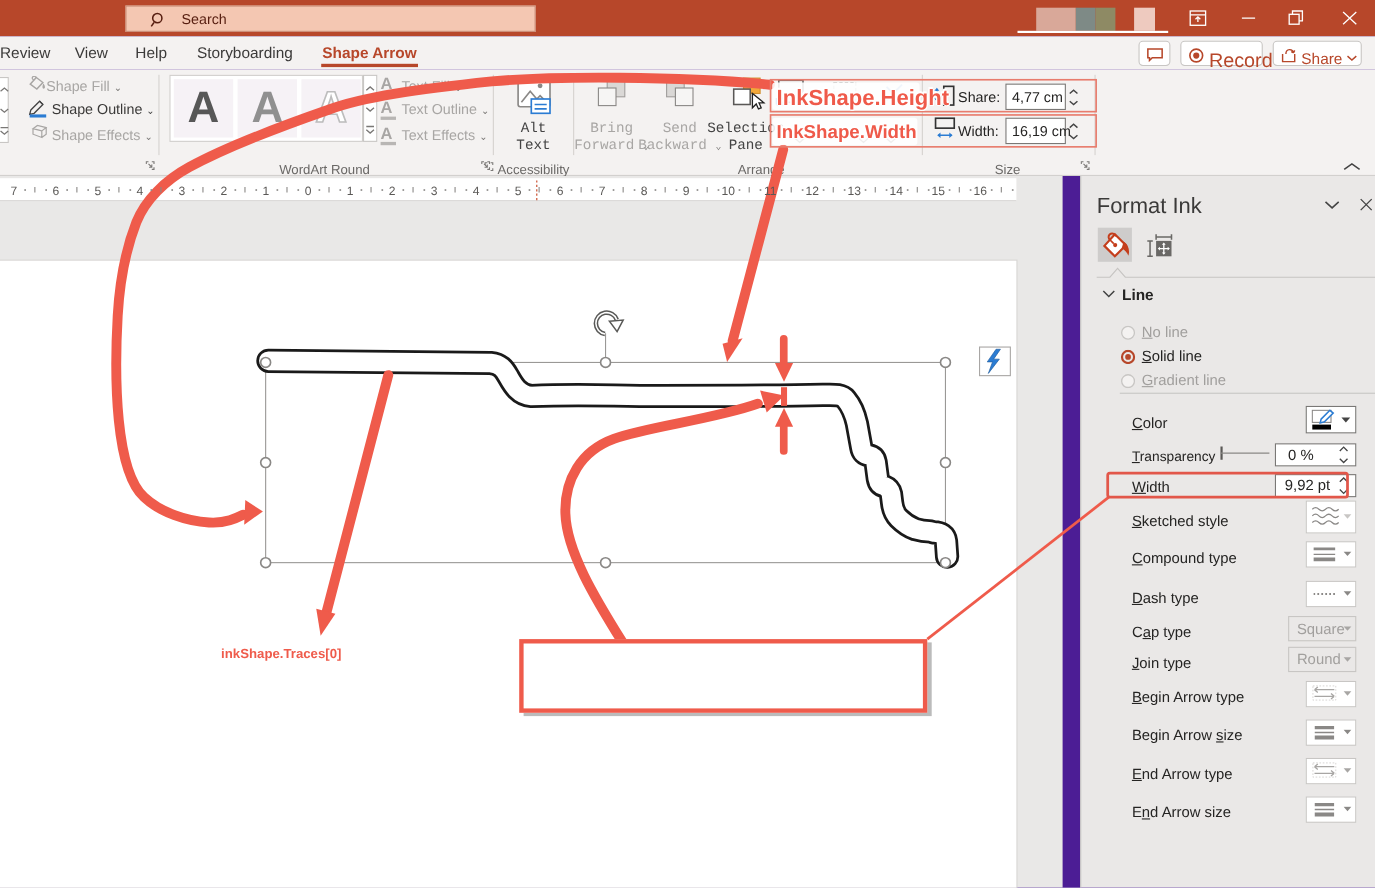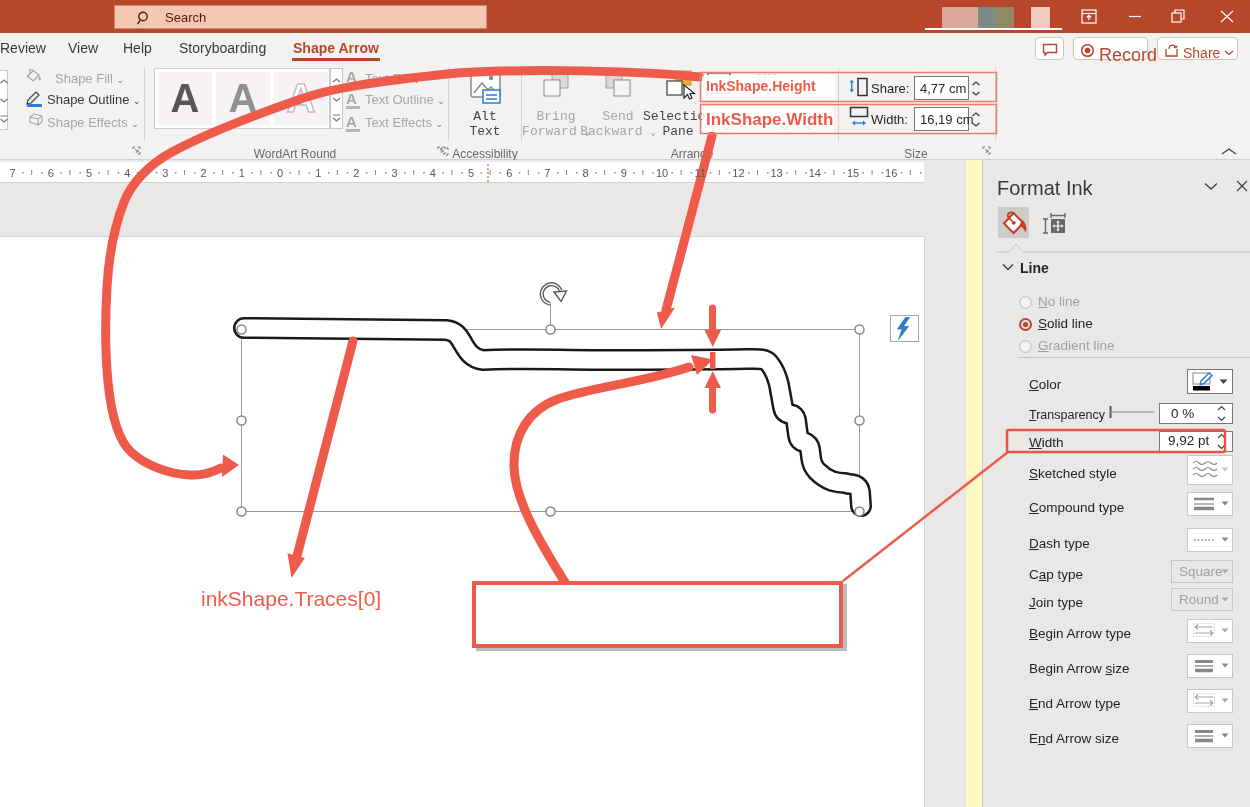--- a/index.html
+++ b/index.html
@@ -1,17 +1,17 @@
 <!DOCTYPE html>
 <html><head>
 <meta charset="utf-8">
 <style>
 * { margin:0; padding:0; box-sizing:border-box; }
 body { font-family:"Liberation Sans",sans-serif; }
-#app { position:relative; width:1250px; height:807px; overflow:hidden; background:#fef9c3; font-family:"Liberation Sans",sans-serif; }
+#app { position:relative; width:1250px; height:807px; overflow:hidden; background:#4c1d95; font-family:"Liberation Sans",sans-serif; }
 .abs { position:absolute; }
 
 
 #titlebar { position:absolute; left:0; top:0; width:1250px; height:33px; background:#b7472a; }
 #searchbox { position:absolute; left:114px; top:5px; width:373px; height:24px; background:#f4c7b2; border:1px solid #c98b75; }
 #searchbox .stxt { position:absolute; left:50px; top:4px; font-size:13px; color:#571e10; }
 .swatch { position:absolute; top:7px; height:21px; }
 #whiteline { position:absolute; left:925px; top:28px; width:137px; height:2px; background:#fff; }
 .winbtn { position:absolute; top:0; width:44px; height:33px; }
 
@@ -112,21 +112,21 @@
         <path d="M0.5 8 l3.5-3 3.5 3" fill="none" stroke="#7a7876" stroke-width="1.2"></path>
         <path d="M0.5 24 l3.5 3 3.5-3" fill="none" stroke="#7a7876" stroke-width="1.2"></path>
         <path d="M0.5 41 h7 M0.5 44 l3.5 3 3.5-3" fill="none" stroke="#7a7876" stroke-width="1.2"></path>
       </svg>
 
   <svg class="abs" style="left:26px;top:6px" width="18" height="15" viewBox="0 0 18 15">
         <path d="M7 1.5 L13 6 L7.5 12 L1.5 7.5 z" fill="none" stroke="#a8a6a4" stroke-width="1.3"></path>
         <path d="M7 1.5 l-1.2-1 a1.6 1.6 0 0 0 -2.2 2.2 l1 1.2" fill="none" stroke="#a8a6a4" stroke-width="1.1"></path>
         <path d="M13.5 7 c1.8 2.3 1.8 4.6 0.3 4.6 c-1.4 0 -1.6-2.2 -0.3-4.6" fill="#a8a6a4"></path>
       </svg>
-  <div class="rbtxt gray" style="left:55px;top:8px">Shape Fill <span class="chev">⌄</span></div>
+  <div class="rbtxt gray" style="left:42px;top:8px">Shape Fill <span class="chev">⌄</span></div>
   <svg class="abs" style="left:26px;top:27px" width="18" height="17" viewBox="0 0 18 17">
         <path d="M2 10 L10 2 l3 3 -8 8 -4 1 z" fill="none" stroke="#444" stroke-width="1.2"></path>
         <path d="M10 2 l3 3" stroke="#444"></path>
         <rect x="1" y="14" width="15" height="3" fill="#2b7cd3"></rect>
       </svg>
   <div class="rbtxt" style="left:47px;top:29px;color:#3b3a39">Shape Outline <span class="chev" style="color:#444">⌄</span></div>
   <svg class="abs" style="left:26px;top:50px" width="17" height="14" viewBox="0 0 17 14">
         <path d="M4 4 l4-3 8 2 -4 3 z M4 4 l8 2 M4 4 v5 l8 3 v-6 m0 6 l4-3 v-6" fill="none" stroke="#a8a6a4" stroke-width="1.1"></path>
       </svg>
   <div class="rbtxt gray" style="left:47px;top:52px">Shape Effects <span class="chev">⌄</span></div>
@@ -557,21 +557,21 @@
 <rect x="710" y="352" width="5.5" height="17" fill="#ef5b4b"></rect>
 <path d="M 704.5 388 h 16.5 l -8.25 -17 z" fill="#ef5b4b"></path>
 <line x1="712.5" y1="387" x2="712.5" y2="410" stroke="#ef5b4b" stroke-width="7" stroke-linecap="round"></line>
 <line x1="843" y1="581" x2="1008" y2="452" stroke="#ef5b4b" stroke-width="2.5"></line>
 <rect x="700.5" y="72.5" width="296" height="29" fill="none" stroke="#e87c6d" stroke-width="1.5"></rect>
 <rect x="700.5" y="104.5" width="296" height="29" fill="none" stroke="#e87c6d" stroke-width="1.5"></rect>
 <rect x="1007" y="430" width="218" height="22" fill="none" stroke="#e2574a" stroke-width="2.5" rx="2"></rect>
 </svg>
 
 <div class="abs" style="left:702px;top:75px;width:134px;height:25px;background:rgba(255,255,255,0.87);border-radius:3px"></div>
-<div class="abs" style="left:706px;top:78px;font-size:14px;font-weight:bold;color:#ef5a4a;text-shadow:1px 0 0 #fff,-1px 0 0 #fff,0 1px 0 #fff,0 -1px 0 #fff,1px 1px 0 #fff,-1px -1px 0 #fff">InkShape.Height</div>
+<div class="abs" style="left:706px;top:78px;font-size:20px;font-weight:bold;color:#ef5a4a;text-shadow:1px 0 0 #fff,-1px 0 0 #fff,0 1px 0 #fff,0 -1px 0 #fff,1px 1px 0 #fff,-1px -1px 0 #fff">InkShape.Height</div>
 <div class="abs" style="left:702px;top:107px;width:132px;height:25px;background:rgba(255,255,255,0.87);border-radius:3px"></div>
 <div class="abs" style="left:706px;top:110px;font-size:17px;font-weight:bold;color:#ef5a4a;text-shadow:1px 0 0 #fff,-1px 0 0 #fff,0 1px 0 #fff,0 -1px 0 #fff,1px 1px 0 #fff,-1px -1px 0 #fff">InkShape.Width</div>
 
-<div class="abs" style="left:201px;top:587px;font-size:21px;font-weight:normal;color:#ef5b4b">inkShape.Traces[0]</div>
+<div class="abs" style="left:201px;top:587px;font-size:12px;font-weight:bold;color:#ef5b4b">inkShape.Traces[0]</div>
 
 <div class="abs" style="left:472px;top:581px;width:371px;height:67px;background:#fff;border:4px solid #ef5b4b;box-shadow:4px 3px 0 rgba(120,120,120,0.5)"></div>
 
 </div>
 
 </body></html>

